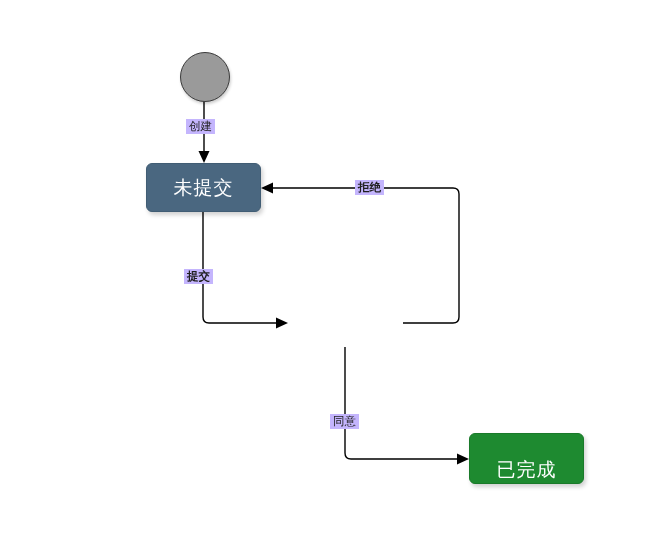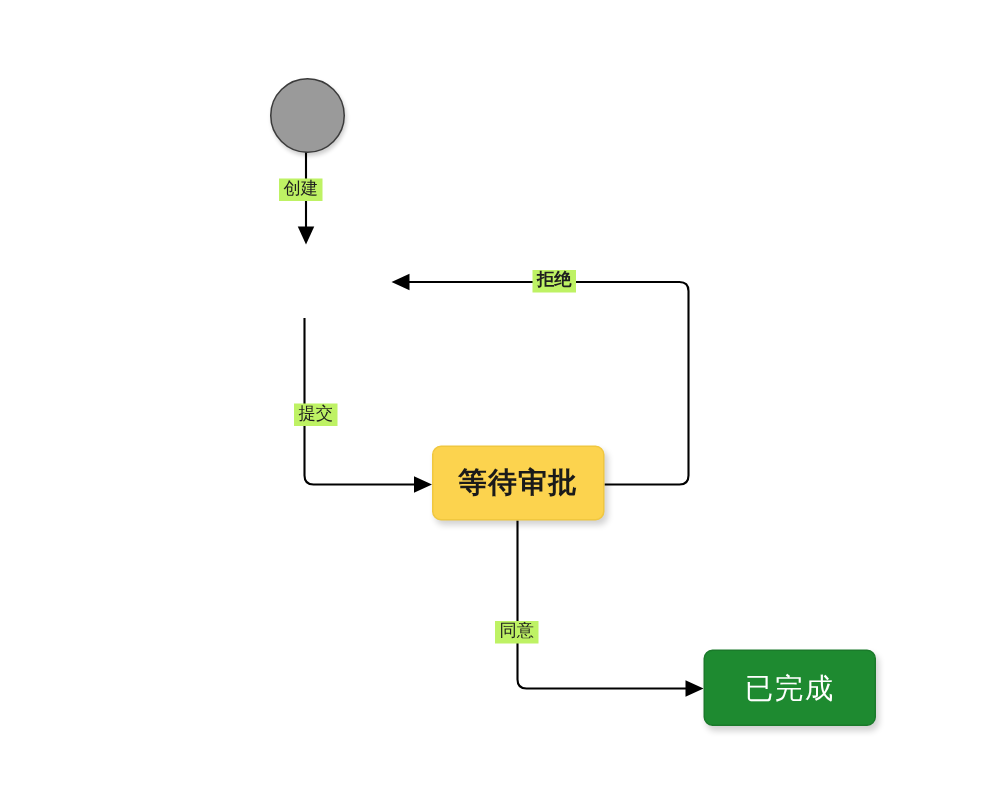--- a/index.html
+++ b/index.html
@@ -63,21 +63,21 @@
     font-weight: bold;
   }
   .node-done {
     background: #1e8a30;
     border: 1px solid #1a7a2a;
   }
   .edge-label {
     position: absolute;
     font-size: 11.5px;
     color: #1f1f1f;
-    background: #bef264;
+    background: #c4b5fd;
     padding: 1px 3px;
     white-space: nowrap;
     line-height: 1.15;
   }
 </style>
 </head>
 <body>
 
 <div id="canvas">
 
@@ -89,30 +89,30 @@
     <path class="edge-path" d="M 345 347 L 345 453 Q 345 459 351 459 L 463 459"></path>
 
     <polygon fill="#000000" points="204,163 198.5,151 209.5,151"></polygon>
     <polygon fill="#000000" points="288,323 276,317.5 276,328.5"></polygon>
     <polygon fill="#000000" points="261,188 273,182.5 273,193.5"></polygon>
     <polygon fill="#000000" points="469,459 457,453.5 457,464.5"></polygon>
   </svg>
 
   <div class="node-start" style="left:180px; top:52px; width:48px; height:48px;"></div>
 
-
-  <div class="node node-pending" style="left:288px; top:297px; width:115px; height:50px;">
-    <span>等待审批</span>
+  <div class="node node-unsubmitted" style="left:146px; top:163px; width:115px; height:49px;">
+    <span>未提交</span>
   </div>
 
-  <div class="node node-done" style="left:469px; top:433px; width:115px; height:51px;">
+
+  <div class="node node-done" style="left:469px; top:433px; width:115px; height:51px;align-items:flex-end;">
     <span>已完成</span>
   </div>
 
   <div class="edge-label" style="left:186px; top:119px;">创建</div>
 
-  <div class="edge-label" style="left:196px; top:269px;">提交</div>
+  <div class="edge-label" style="left:184px; top:269px;font-weight:bold;">提交</div>
 
   <div class="edge-label" style="left:355px; top:180px;font-weight:bold;">拒绝</div>
 
   <div class="edge-label" style="left:330px; top:414px;font-family:Liberation Serif, serif;">同意</div>
 
 </div>
 
 </body></html>

